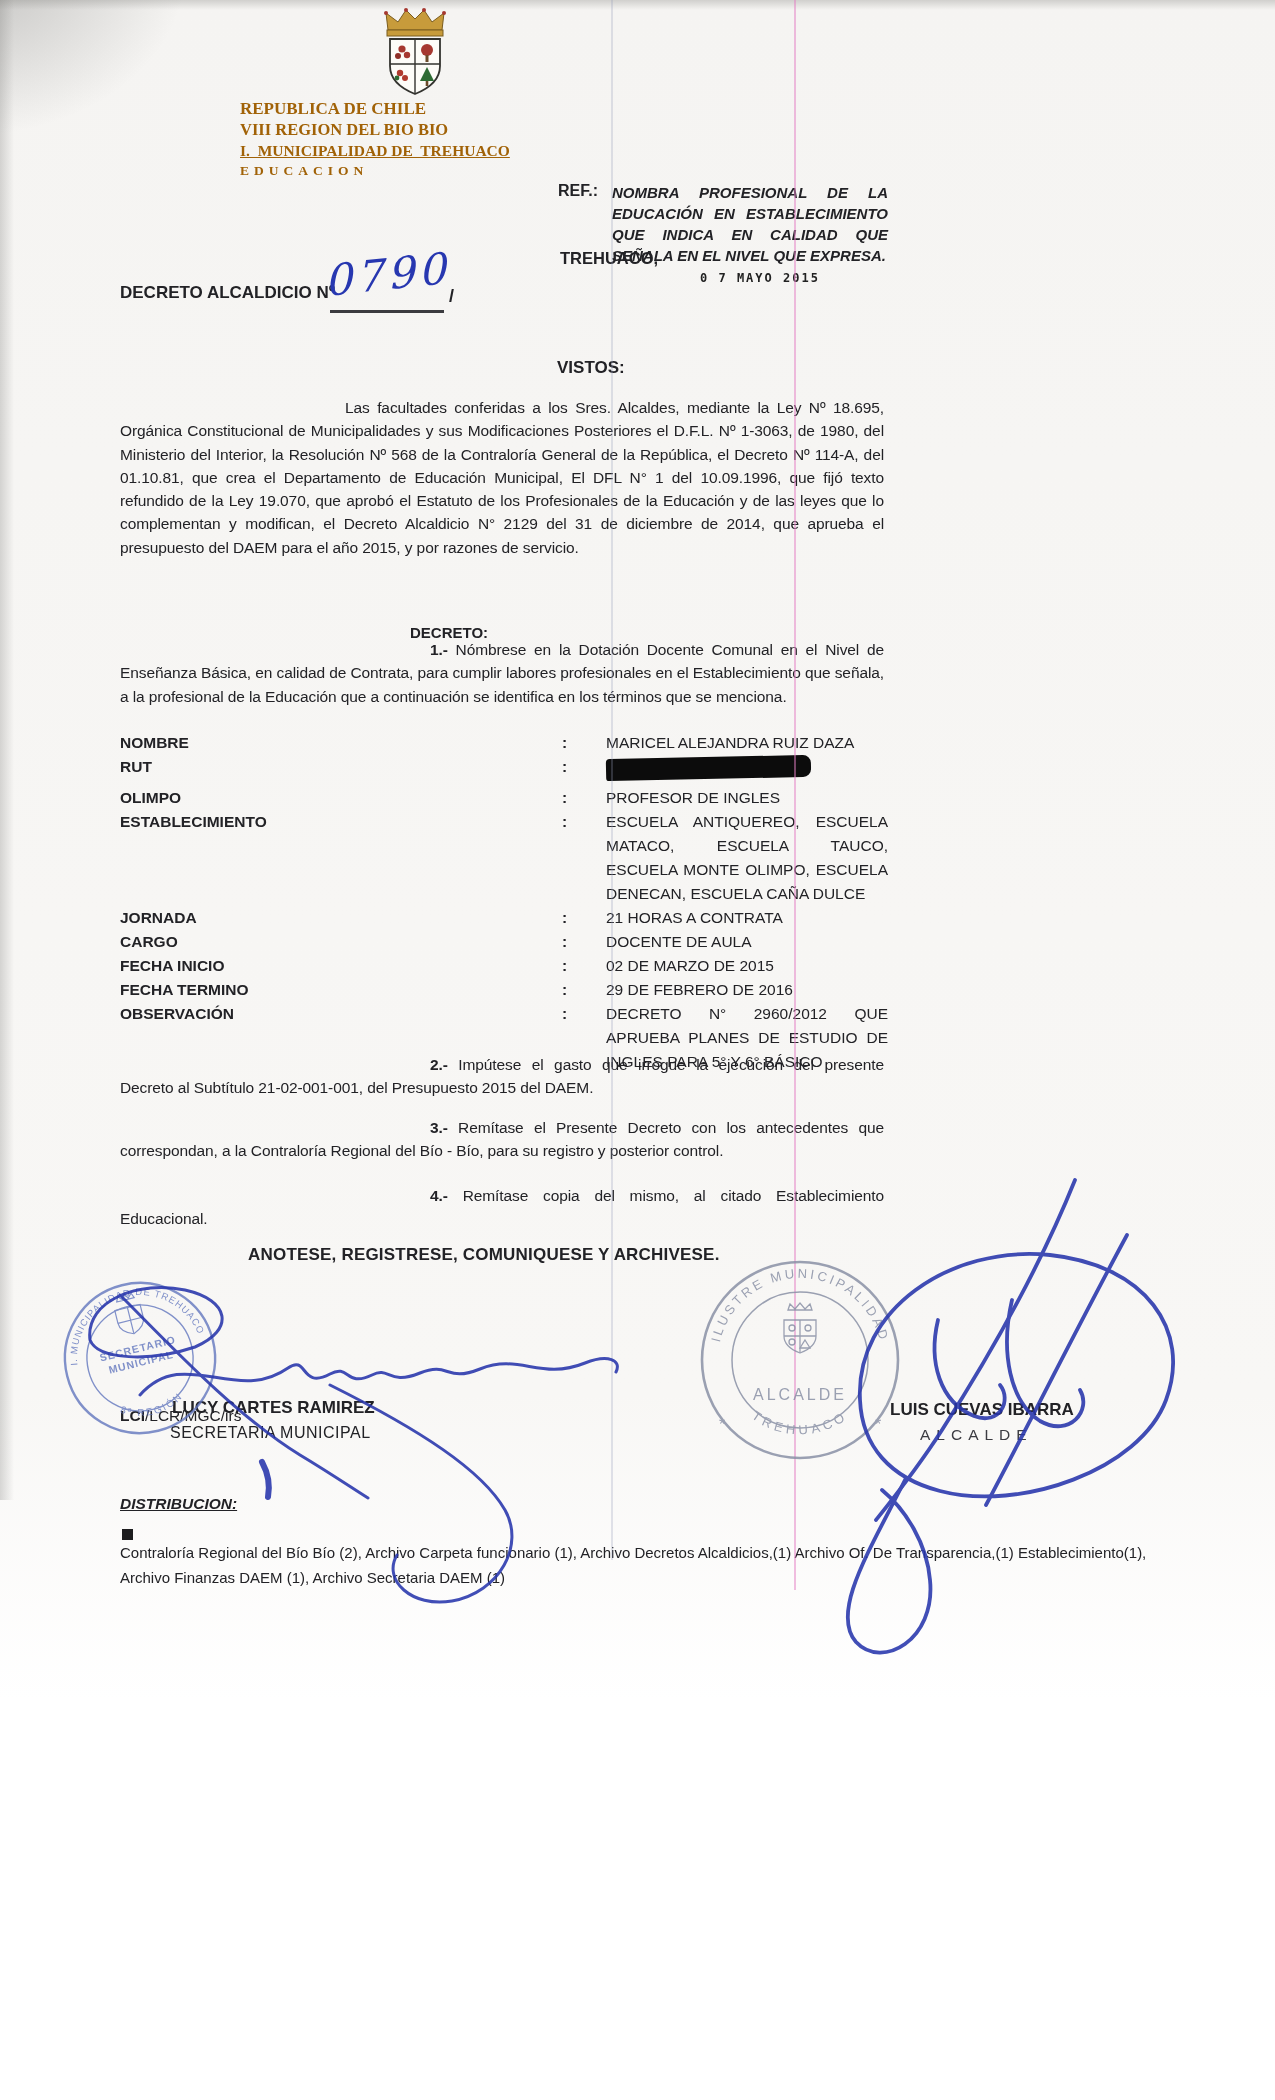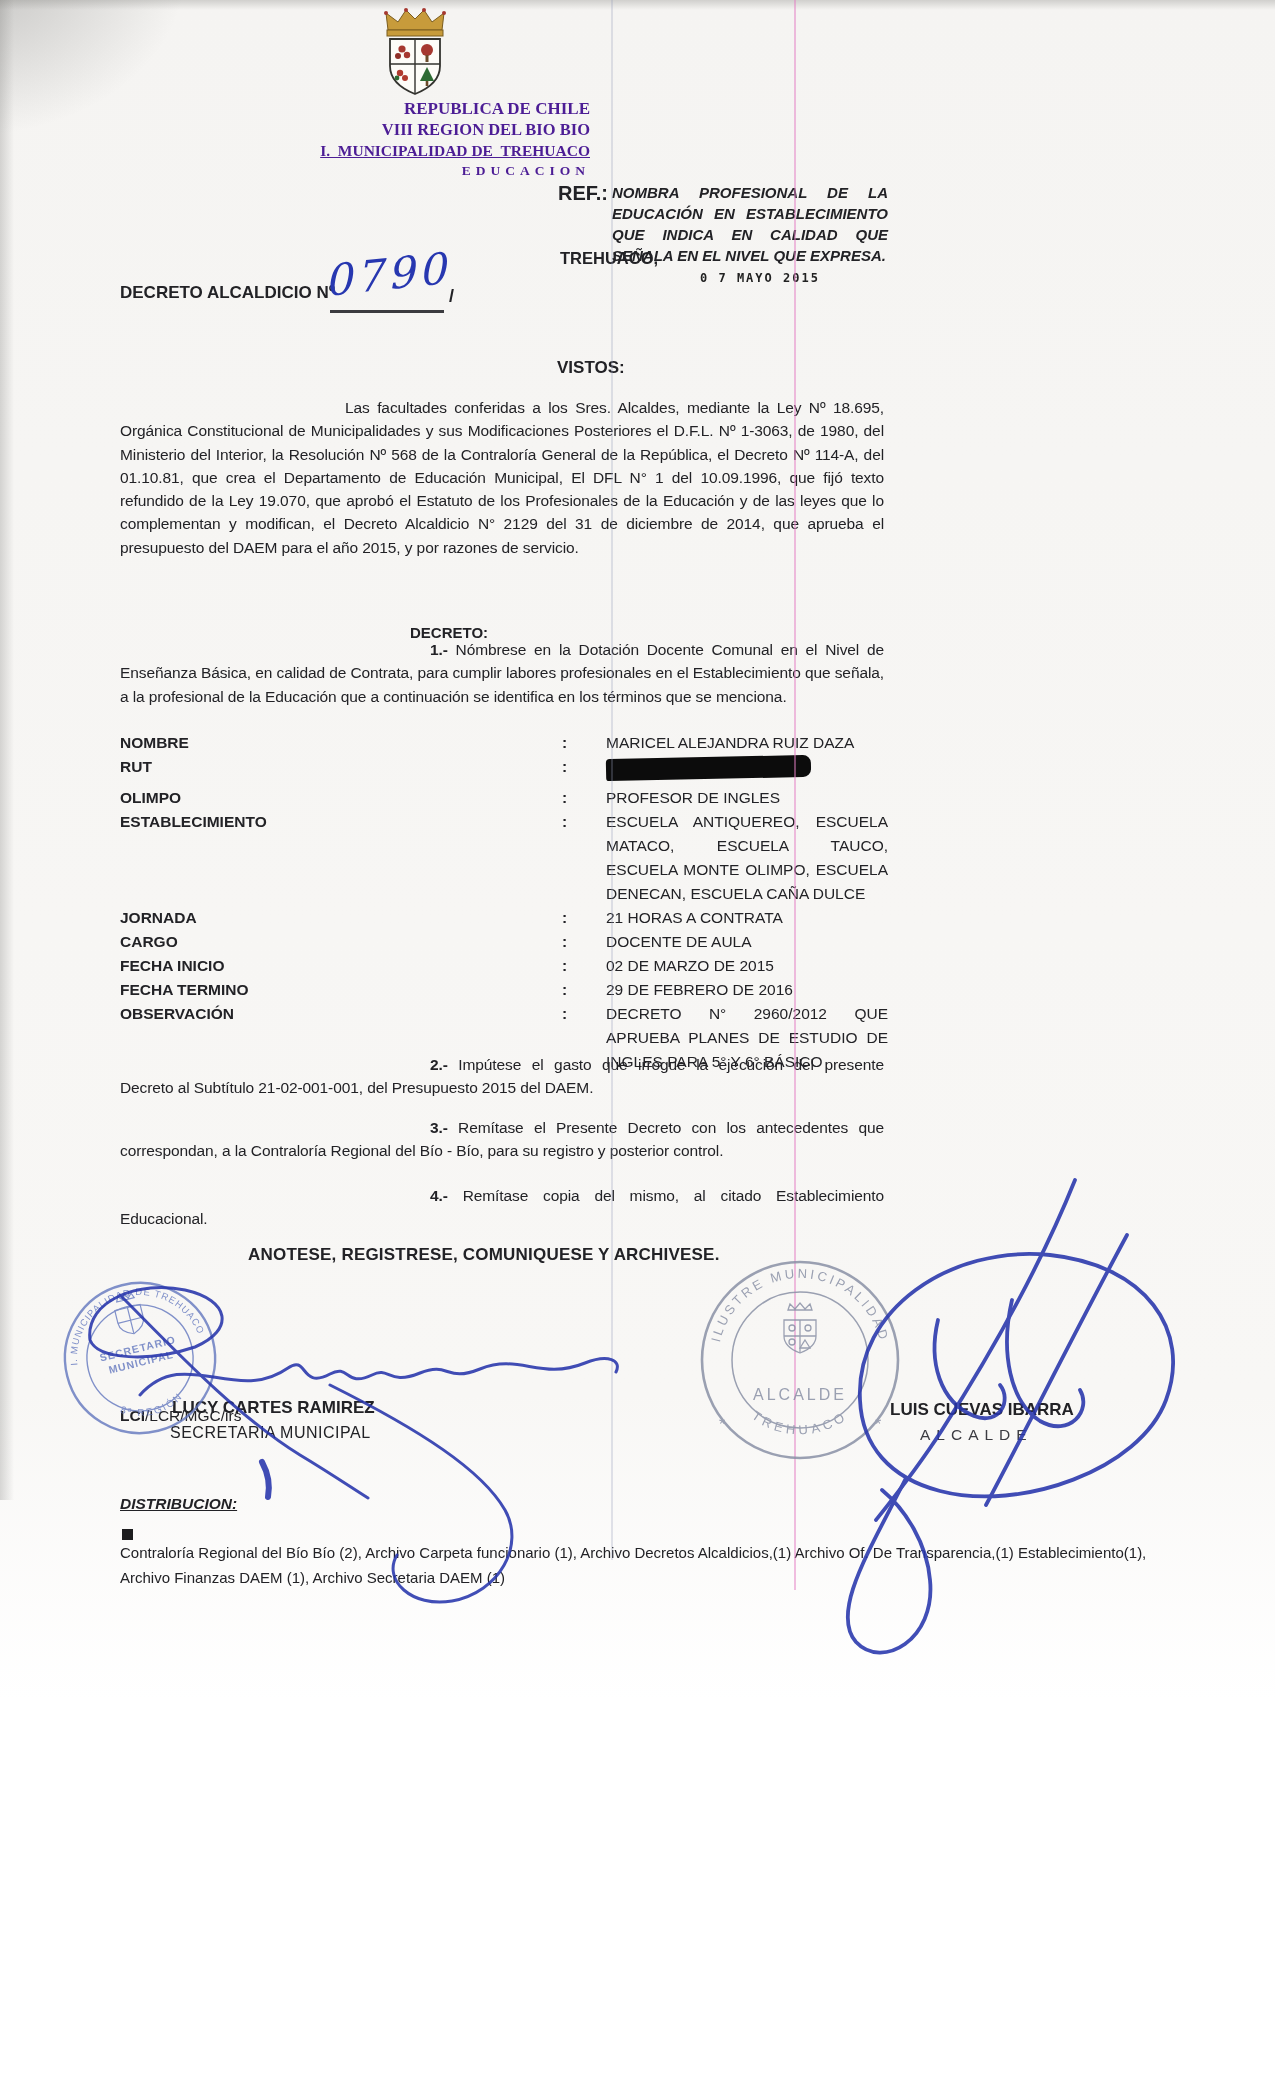--- a/index.html
+++ b/index.html
@@ -16,29 +16,29 @@
   .shade-top{left:0;top:0;width:1275px;height:10px;
     background:linear-gradient(180deg,rgba(140,140,136,0.35),rgba(140,140,136,0));}
   .shade-left{left:0;top:0;width:14px;height:1500px;
     background:linear-gradient(90deg,rgba(130,130,128,0.30),rgba(130,130,128,0));}
 
   
   .fold-gray{left:611px;top:0;width:2px;height:1560px;background:rgba(150,158,188,0.28);z-index:5;}
   .fold-pink{left:794px;top:0;width:2px;height:1590px;background:rgba(228,126,196,0.50);z-index:5;}
 
   
-  .hdr{left:240px;top:99px;width:350px;text-align:right;
-       font-family:"Liberation Serif",serif;font-weight:bold;color:#4c1d95;}
+  .hdr{left:240px;top:99px;width:350px;text-align:left;
+       font-family:"Liberation Serif",serif;font-weight:bold;color:#a16207;}
   .hdr-l1{font-size:17px;}
   .hdr-l2{font-size:16.5px;margin-top:1px;}
   .hdr-l3{font-size:15.5px;margin-top:2px;text-decoration:underline;white-space:pre;}
   .hdr-l4{font-size:13.5px;margin-top:3px;letter-spacing:5px;}
 
   
-  .ref-label{left:558px;top:182px;font-size:20px;font-weight:bold;}
+  .ref-label{left:558px;top:182px;font-size:16px;font-weight:bold;}
   .ref-text{left:612px;top:182px;width:276px;font-size:15px;font-weight:bold;font-style:italic;
             line-height:21px;text-align:justify;}
 
   .city{left:560px;top:249px;font-size:16.5px;font-weight:bold;}
   .decree-label{left:120px;top:283px;font-size:17px;font-weight:bold;}
   .num-underline{left:330px;top:310px;width:114px;height:3px;background:#3b3b3f;}
   .slash{left:449px;top:286px;font-size:18px;font-weight:bold;}
   .hand-num{left:328px;top:249px;font-family:"DejaVu Serif",serif;font-style:italic;
             font-size:43px;color:#2737b0;transform:rotate(-6deg) skewX(-6deg);letter-spacing:4px;z-index:6;}
   .date-stamp{left:700px;top:271px;font-family:"DejaVu Sans Mono",monospace;font-weight:bold;

